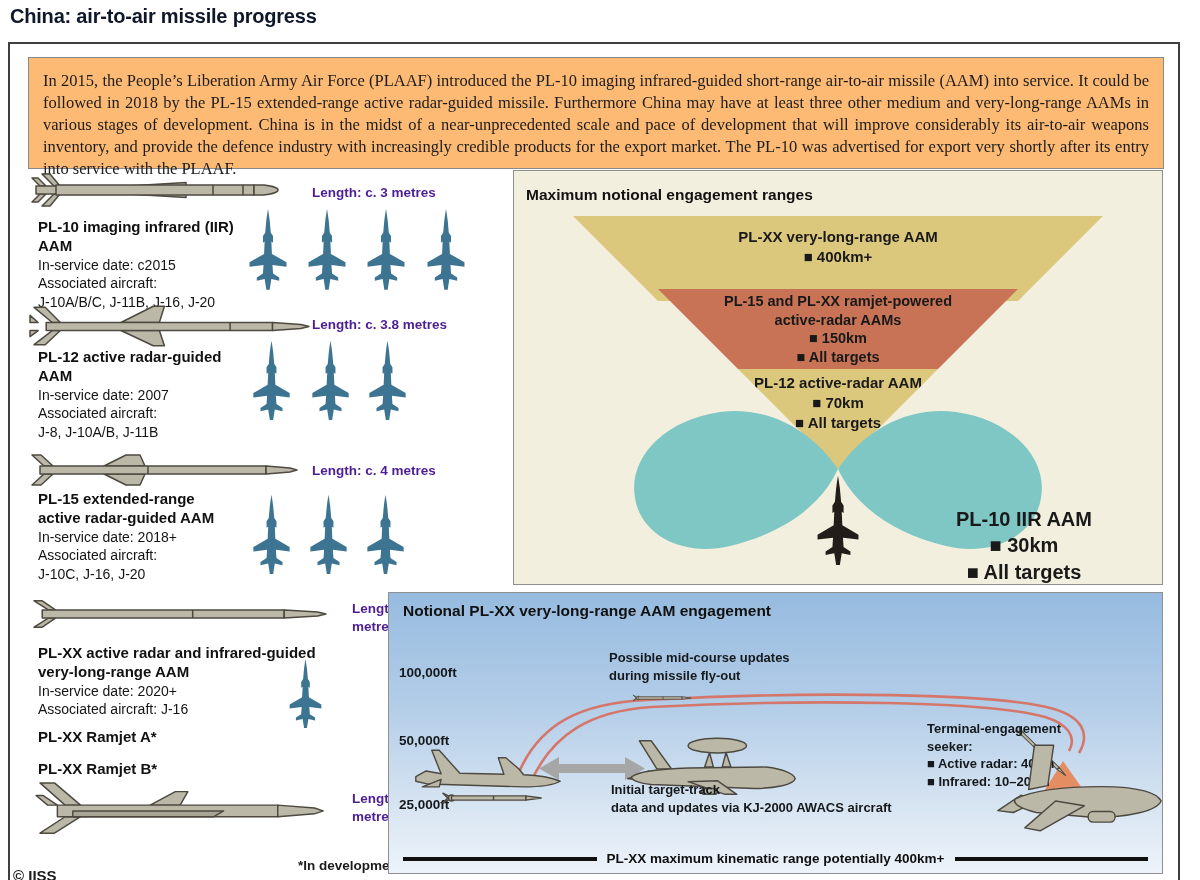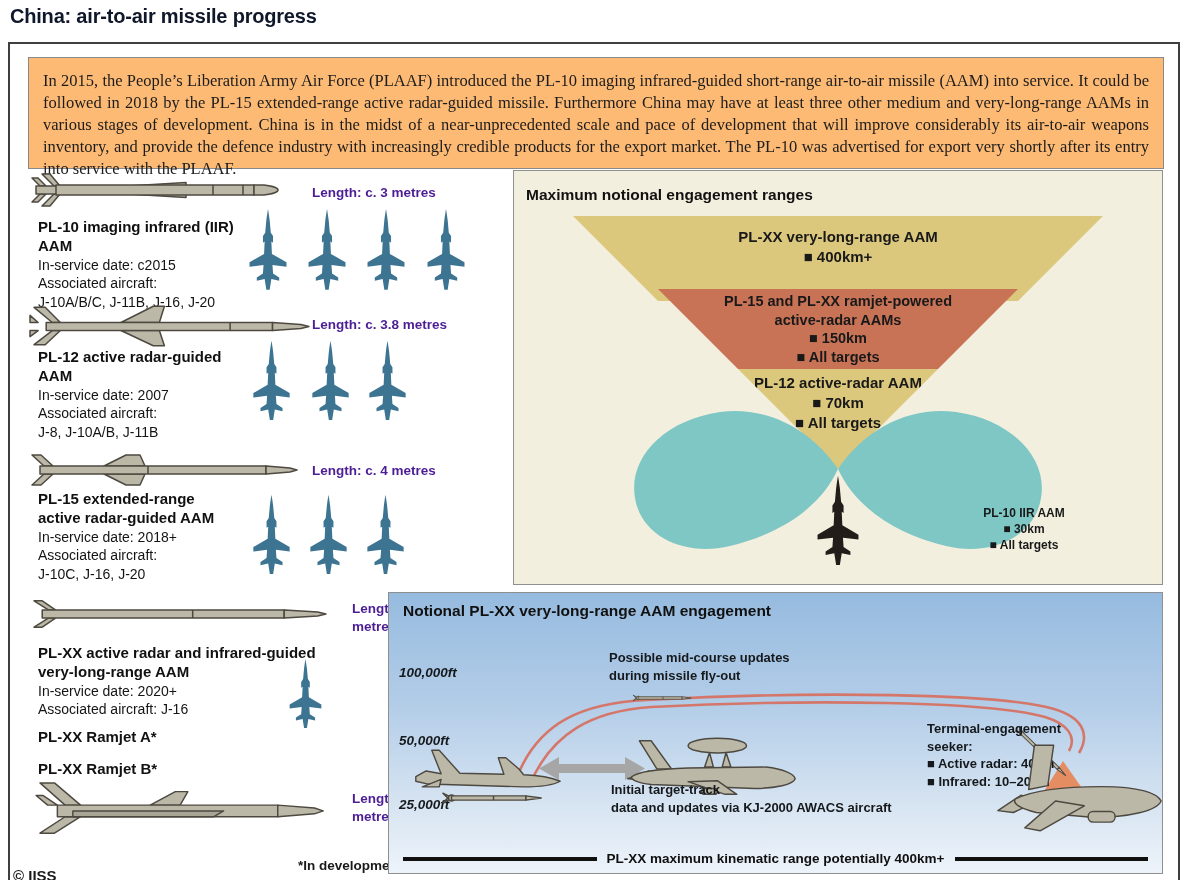--- a/index.html
+++ b/index.html
@@ -23,21 +23,21 @@
   .panel{border:1px solid #8f8f8f;}
   .panel-cream{background:#f3efdf;}
   .panel-sky{background:linear-gradient(#96bbdf 0%,#b3cde8 40%,#dbe7f3 80%,#edf3fa 100%);}
   .panel-title{font-size:15.5px;font-weight:700;color:#111;}
   .zone{position:absolute;left:0;width:100%;}
   .zone-text{font-weight:700;text-align:center;color:#191919;font-size:14.5px;line-height:1.32;}
   .zone1{background:#dcc87d;clip-path:polygon(0% 0%,100% 0%,83.96% 100%,16.04% 100%);margin-top:12px;}
   .zone2{background:#c87356;clip-path:polygon(16.04% 0%,83.96% 0%,68.87% 100%,31.13% 100%);}
   .zone3{background:#dcc87d;clip-path:polygon(31.13% 0%,68.87% 0%,50% 100%);}
   .note{font-size:13px;font-weight:700;color:#16191c;line-height:1.35;margin-left:20px;}
-  .alt-lbl{font-size:13.5px;font-weight:700;color:#16191c;font-style:italic;}
+  .alt-lbl{font-size:13.5px;font-weight:700;color:#16191c;}
   .jet-teal{fill:#3d7492;}
   .jet-black{fill:#221d18;}
   .msl{fill:#bcb8a8;stroke:#4d4940;stroke-width:1.5;stroke-linejoin:round;}
   .range-row{display:flex;align-items:center;gap:10px;}
   .range-row .seg{flex:1;height:4px;background:#101010;}
   .range-row .txt{font-size:13.5px;font-weight:700;color:#101010;white-space:nowrap;}
 </style>
 </head>
 <body>
 
@@ -252,21 +252,21 @@
     </div>
   </div>
 
   <svg class="abs" style="left:0;top:225px;" width="648" height="182" viewBox="0 0 648 182">
     <path d="M324,73 C296,32 252,10 206,16 C150,24 114,62 121,102 C127,140 170,161 216,150 C266,138 306,112 324,73 Z" fill="#7ec7c5"></path>
     <path d="M324,73 C352,32 396,10 442,16 C498,24 534,62 527,102 C521,140 478,161 432,150 C382,138 342,112 324,73 Z" fill="#7ec7c5"></path>
   </svg>
   <svg class="abs jet-black" style="left:293px;top:298px;" width="62" height="104">
       <use href="#jet-top"></use>
     </svg>
-  <div class="abs zone-text" style="left:430px;top:335px;width:160px;font-size:12px;">
+  <div class="abs zone-text" style="left:430px;top:335px;width:160px;font-size:20px;">
       <div>PL-10 IIR AAM</div>
       <div>■ 30km</div>
       <div>■ All targets</div>
     </div>
 </div>
 
 <div class="abs panel panel-sky" style="left:388px;top:592px;width:773px;height:280px;">
   <div class="abs panel-title" style="left:14px;top:9px;">Notional PL-XX very-long-range AAM engagement</div>
 
   <div class="abs alt-lbl" style="left:10px;top:72px;">100,000ft</div>

